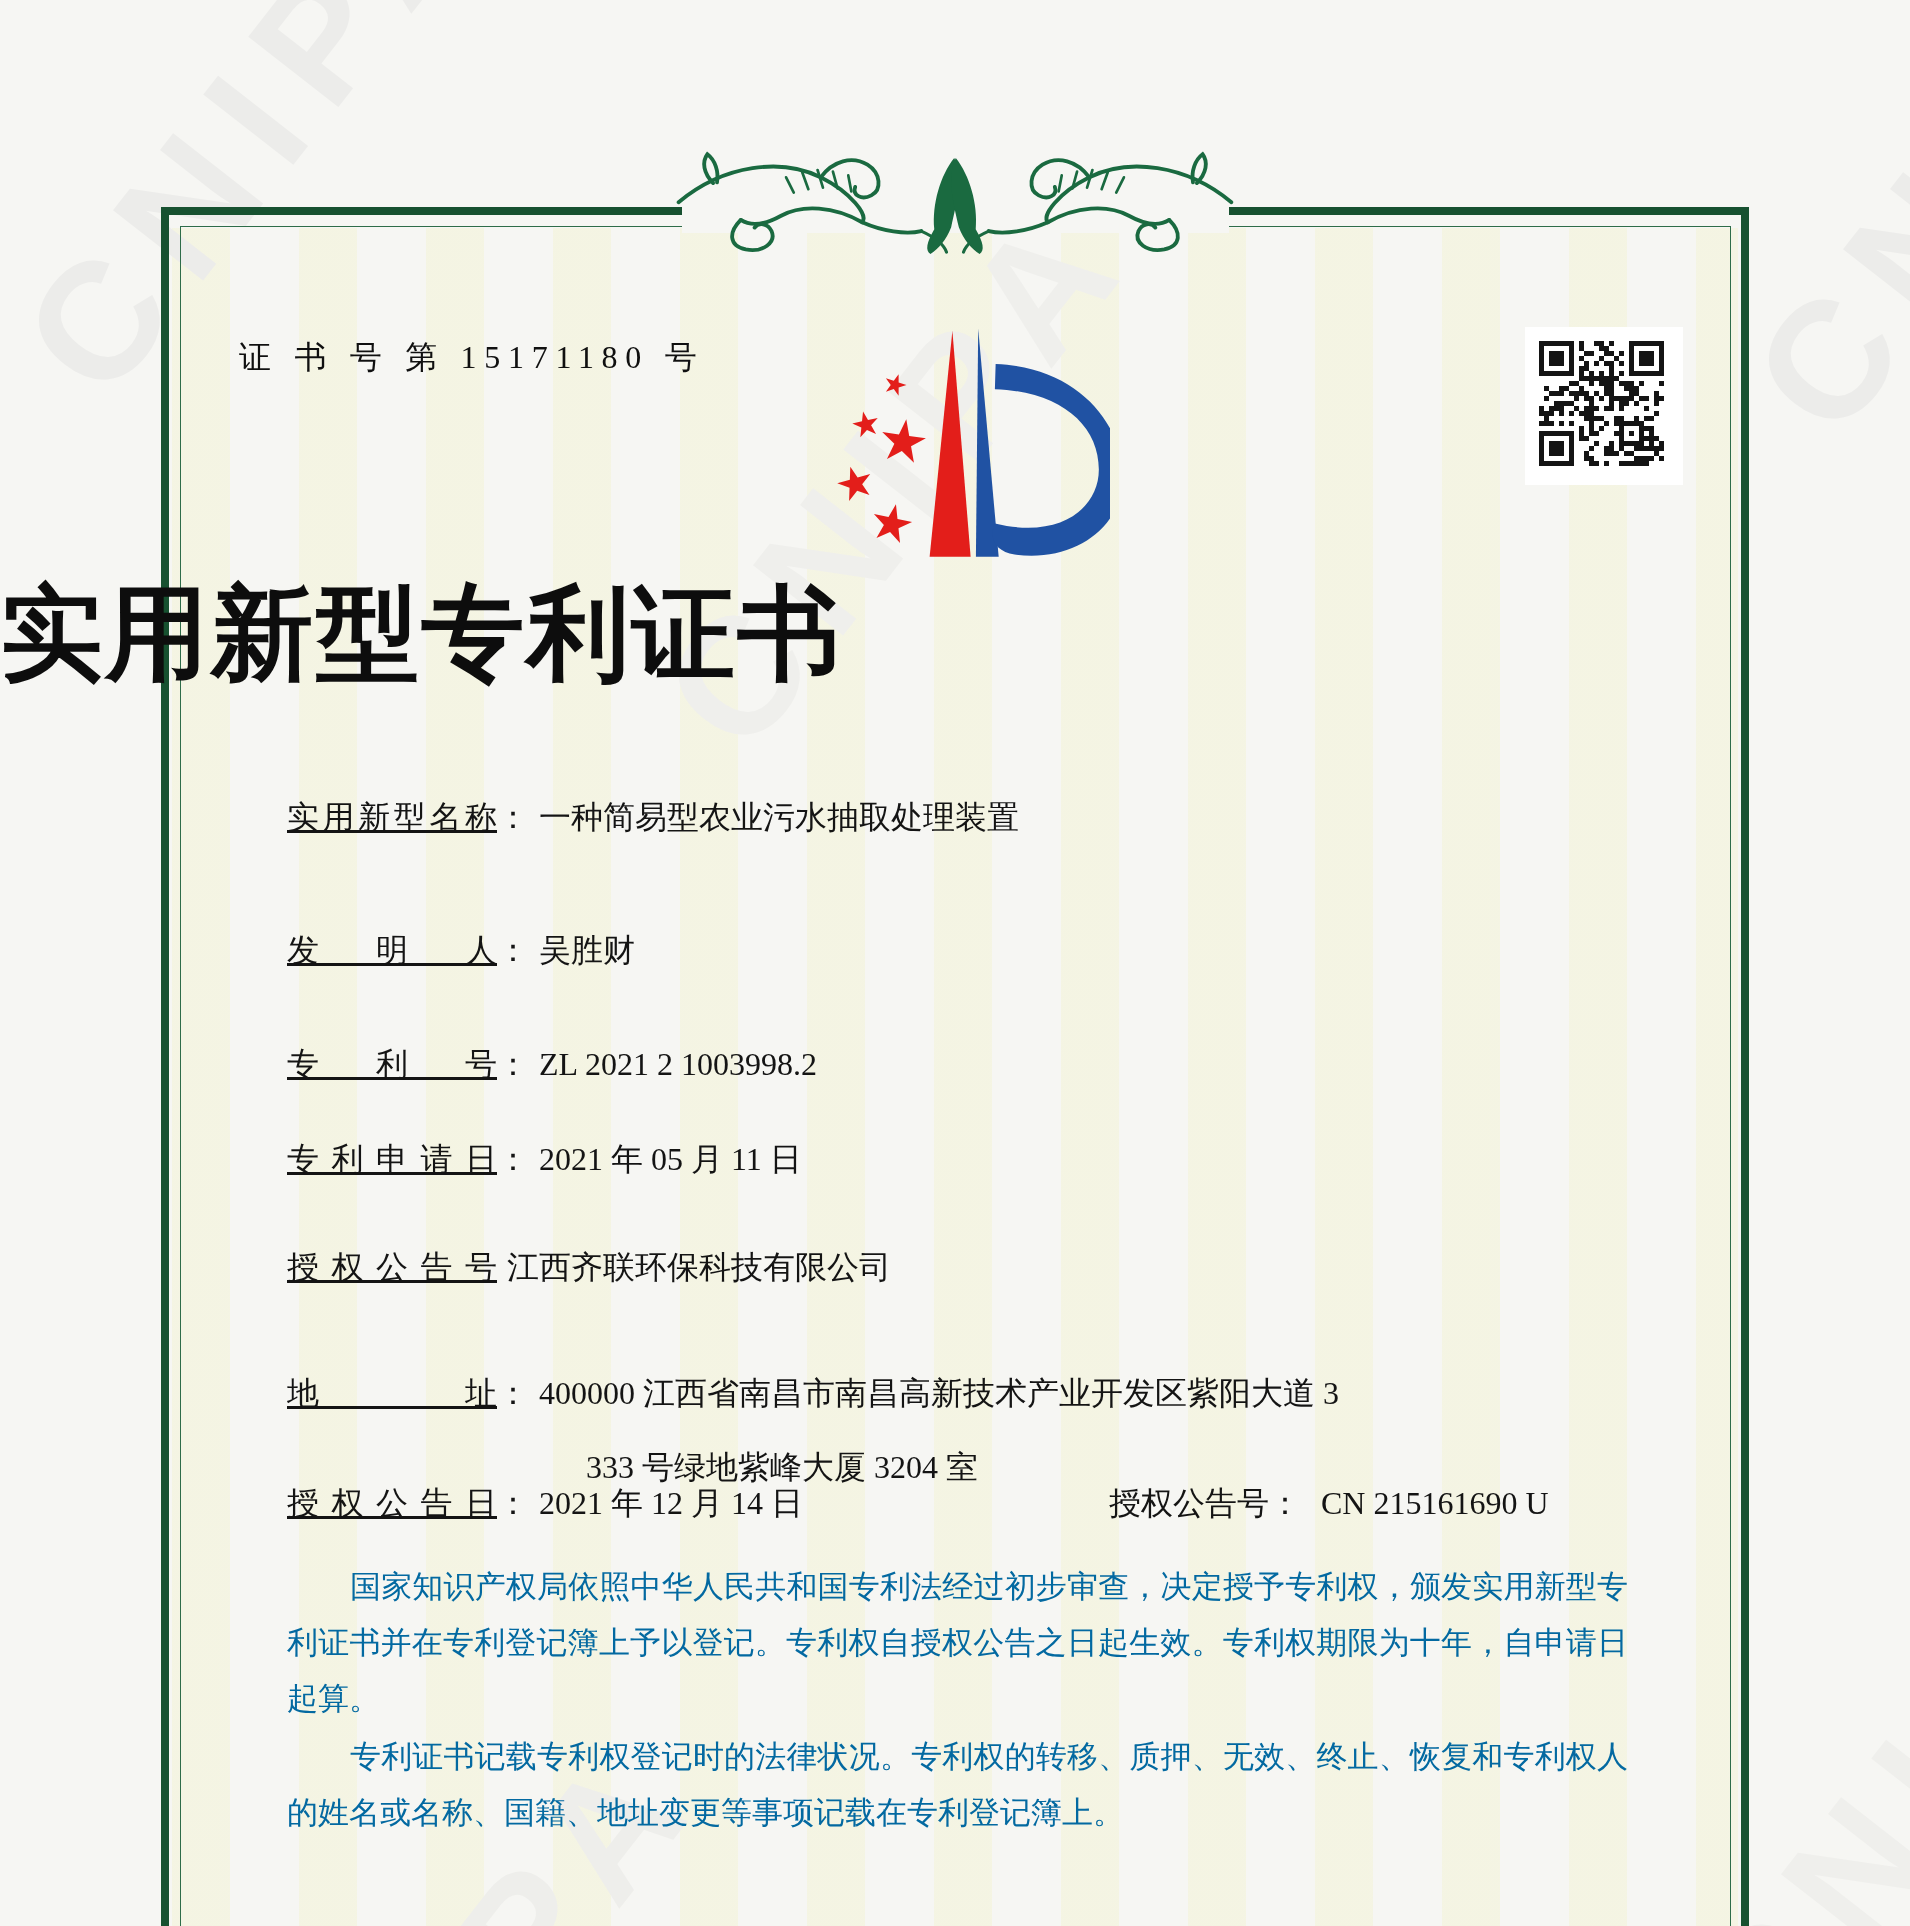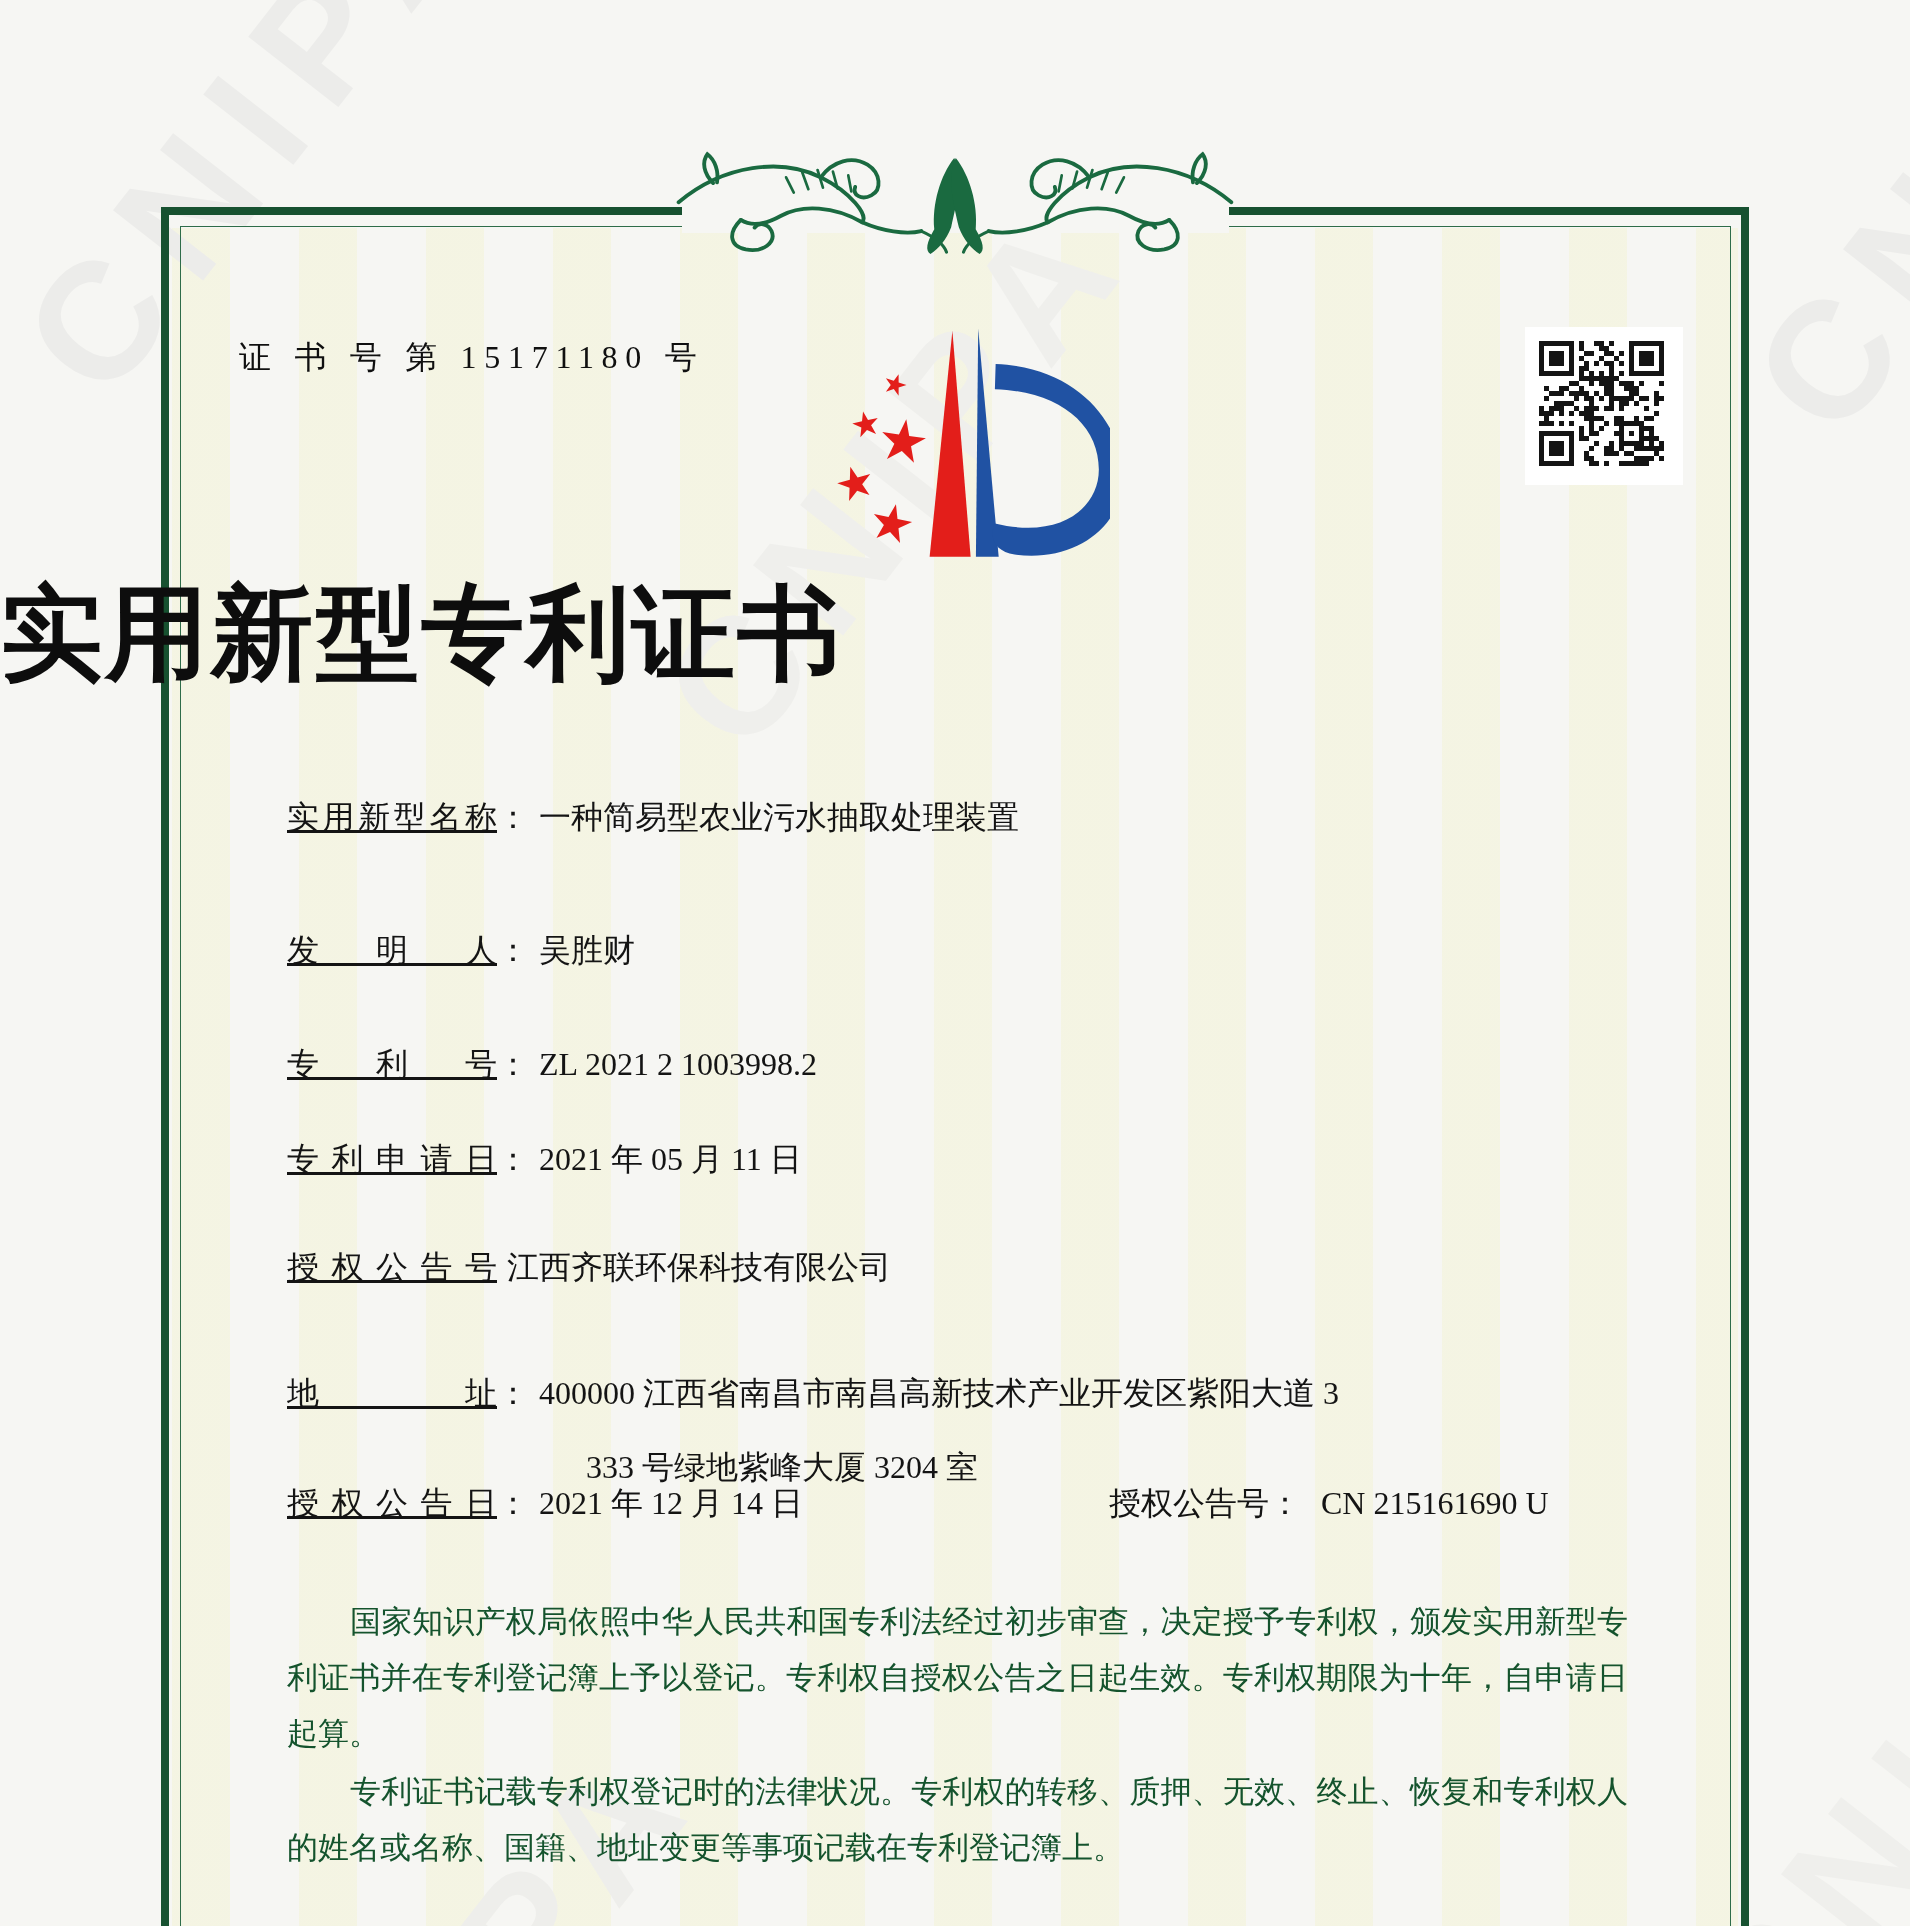--- a/index.html
+++ b/index.html
@@ -40,22 +40,22 @@
   .flabel{display:inline-block; width:210px; text-align:justify; text-align-last:justify; vertical-align:top;text-decoration:underline;}
   .fvalue{margin-left:10px;}
   .f-name{top:798px;} .f-inventor{top:931px;} .f-patno{top:1045px;}
   .f-filing{top:1140px;} .f-patentee{top:1248px;}
   .f-addr1{top:1374px;} 
   .addr2{position:absolute; z-index:5; left:586px; top:1448px; font-size:32px; line-height:39px;}
   .f-grant{top:1484px;}
   .grant-no{position:absolute; z-index:5; left:1109px; top:1484px; font-size:32px; line-height:39px; white-space:nowrap;}
   .grant-no .fvalue{margin-left:20px;}
   
-  .paras{position:absolute; z-index:5; left:287px; top:1594px; width:1341px;
-    font-size:31px; line-height:56px; text-align:justify; color:#14532d;}
+  .paras{position:absolute; z-index:5; left:287px; top:1559px; width:1341px;
+    font-size:31px; line-height:56px; text-align:justify; color:#0369a1;}
   .paras p{margin:0; text-indent:63px;}
   .paras p + p{margin-top:2.3px;}
 </style>
 </head>
 <body>
 
 <div class="page">
 
   <div class="wm wm1">CNIPA</div>
   <div class="wm wm2">CNIPA</div>

